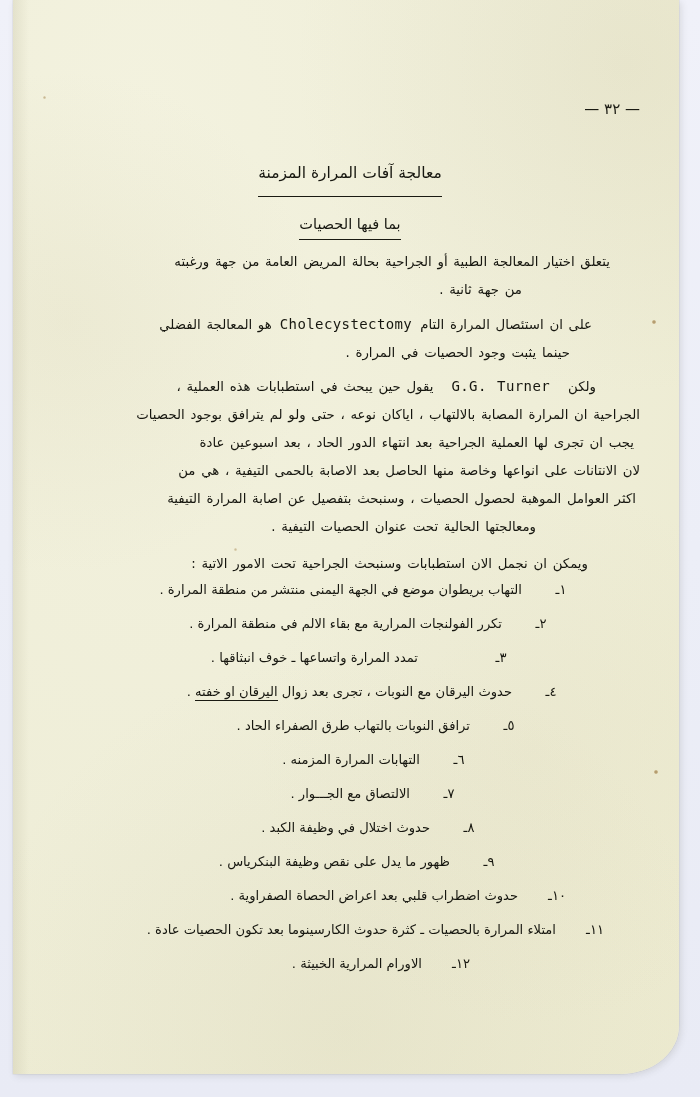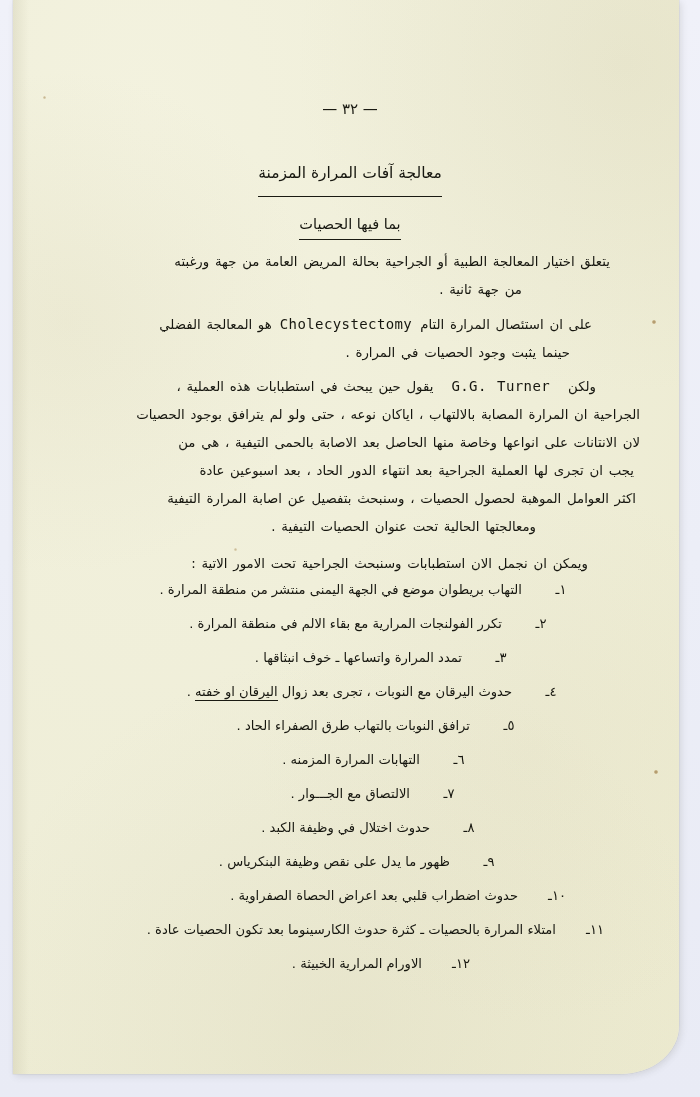--- a/index.html
+++ b/index.html
@@ -81,21 +81,20 @@
     top: 0;
     width: 580px;
     height: 100%;
   }
 
   .folio {
     position: absolute;
     top: 100px;
     left: 0;
     width: 580px;
-    text-align: center;
     direction: ltr;
     font-size: 15px;
     letter-spacing: 2px;
     color: #1a1a12;
     font-family: "DejaVu Sans", sans-serif;
   }
 
   .title-block {
     position: absolute;
     top: 162px;
@@ -173,21 +172,21 @@
     white-space: nowrap;
   }
   .u {
     border-bottom: 1.3px solid #1a1a12;
     padding-bottom: 1px;
   }
 
   
   .r1  .list-num { margin-right: 48px; }
   .r2  .list-num { margin-right: 68px; }
-  .r3  .list-num { margin-right: 108px; }
+  .r3  .list-num { margin-right: 108px; margin-left: 44px; }
   .r4  .list-num { margin-right: 58px; }
   .r5  .list-num { margin-right: 100px; }
   .r6  .list-num { margin-right: 150px; }
   .r7  .list-num { margin-right: 160px; }
   .r8  .list-num { margin-right: 140px; }
   .r9  .list-num { margin-right: 120px; }
   .r10 .list-num { margin-right: 52px; }
   .r11 .list-num { margin-right: 14px; }
   .r12 .list-num { margin-right: 148px; }
 </style>
@@ -224,22 +223,22 @@
           <span>على  ان  استئصال المرارة التام</span><span class="latin">Cholecystectomy</span><span>هو المعالجة الفضلي</span>
         </p>
         <p style="padding-right:70px;"><span>حينما يثبت وجود الحصيات في المرارة .</span></p>
       </div>
 
       <div class="ink body-block" style="top:372px;">
         <p style="padding-right:44px;">
           <span>ولكن</span><span class="latin" style="padding:0 18px;">G.G. Turner</span><span>يقول حين يبحث في استطبابات هذه  العملية ،</span>
         </p>
         <p>الجراحية ان المرارة المصابة بالالتهاب ، اياكان نوعه ، حتى  ولو لم يترافق بوجود الحصيات</p>
+        <p style="padding-right:6px;">يجب ان تجرى لها العملية الجراحية  بعد  انتهاء الدور الحاد  ، بعد اسبوعين  عادة</p>
         <p>لان الانتانات على انواعها  وخاصة  منها الحاصل بعد الاصابة بالحمى التيفية ، هي من</p>
-        <p style="padding-right:6px;">يجب ان تجرى لها العملية الجراحية  بعد  انتهاء الدور الحاد  ، بعد اسبوعين  عادة</p>
         <p style="padding-right:4px;">اكثر العوامل الموهبة لحصول الحصيات ، وسنبحث بتفصيل عن اصابة المرارة التيفية</p>
         <p style="padding-right:104px;">ومعالجتها الحالية  تحت عنوان الحصيات التيفية .</p>
       </div>
 
       <div class="ink body-block" style="top:550px;">
         <p style="padding-right:52px;">ويمكن  ان نجمل الان استطبابات وسنبحث الجراحية تحت الامور  الاتية :</p>
       </div>
 
       <div class="ink list" style="top:582px;">
 

